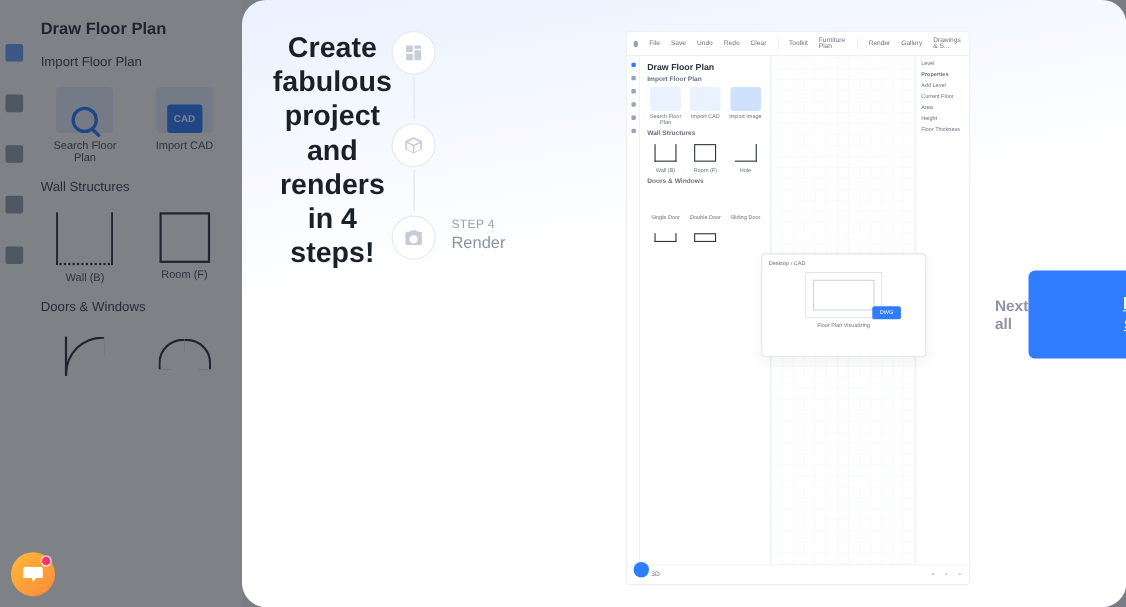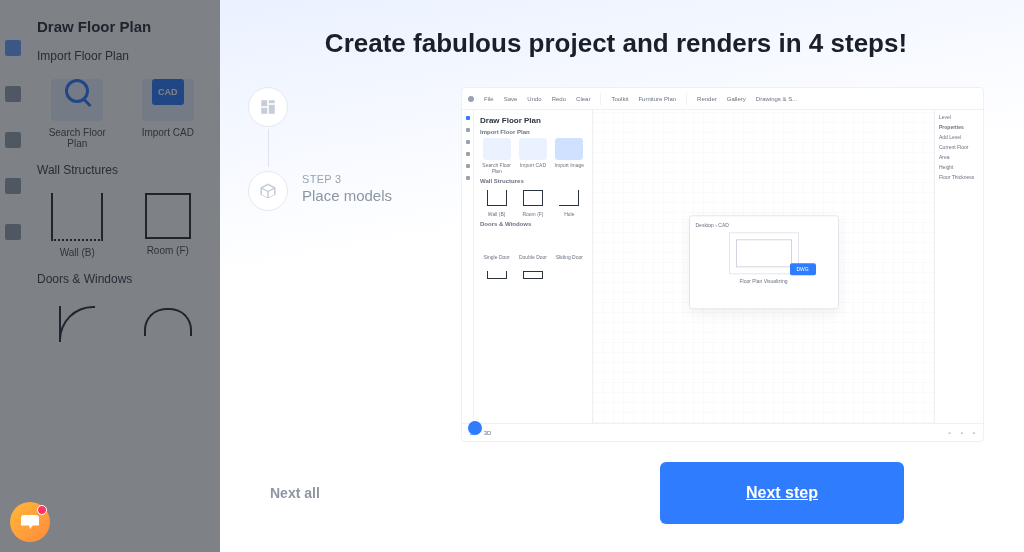--- a/index.html
+++ b/index.html
@@ -7,37 +7,37 @@
 
 .bg-app { position: absolute; inset: 0; display: flex; }
 .bg-leftbar { width: 25px; background: #fff; display: flex; flex-direction: column; align-items: center; padding-top: 40px; gap: 30px; }
 .bg-leftbar .ic { width: 16px; height: 16px; background: #6b7a8f; border-radius: 2px; opacity: .7; }
 .bg-leftbar .ic.blue { background: #2f7cff; }
 .bg-panel { width: 195px; background: #fff; padding: 10px 12px; font-size: 12px; color: #2b333d; }
 .bg-panel h1 { font-size: 15px; font-weight: 700; margin: 8px 0 14px; }
 .bg-panel h2 { font-size: 12px; font-weight: 500; color: #3b4754; margin: 8px 0 10px; }
 .bg-row { display: flex; gap: 10px; }
 .bg-cell { flex: 1; display: flex; flex-direction: column; align-items: center; gap: 6px; font-size: 10px; color: #4a5562; text-align: center; padding: 6px 2px; border-radius: 6px; }
-.bg-thumb { width: 52px; height: 42px; background: #eaf2ff; border-radius: 4px; display: flex; align-items: flex-start; justify-content: center; }
+.bg-thumb { width: 52px; height: 42px; background: #eaf2ff; border-radius: 4px; display: flex; align-items: flex-end; justify-content: center; }
 .bg-th-search { width: 24px; height: 24px; border: 3px solid #2f7cff; border-radius: 50%; position: relative; }
 .bg-th-search::after { content: ''; position: absolute; width: 10px; height: 3px; background: #2f7cff; bottom: -4px; right: -6px; transform: rotate(45deg); }
 .bg-th-cad { width: 32px; height: 26px; background: #2f7cff; border-radius: 3px; color: #fff; font-size: 9px; font-weight: 700; display: flex; align-items: center; justify-content: center; }
 .bg-wall { width: 52px; height: 48px; border: 2px solid #2b333d; border-top: none; position: relative; }
 .bg-wall.dash { border-bottom-style: dotted; }
 .bg-room { width: 46px; height: 46px; border: 2px solid #2b333d; }
 .bg-door { width: 52px; height: 42px; position: relative; }
 .bg-single::before { content: ''; position: absolute; width: 34px; height: 34px; border: 2px solid #2b333d; border-right: none; border-bottom: none; border-radius: 34px 0 0 0; left: 8px; top: 4px; }
 .bg-single::after { content: ''; position: absolute; width: 2px; height: 34px; background: #2b333d; left: 8px; top: 4px; }
 .bg-dbl::before, .bg-dbl::after { content: ''; position: absolute; width: 22px; height: 26px; border: 2px solid #2b333d; border-bottom: none; top: 6px; }
 .bg-dbl::before { border-right: none; border-radius: 22px 0 0 0; left: 2px; }
 .bg-dbl::after { border-left: none; border-radius: 0 22px 0 0; right: 2px; }
 
 .dim-overlay { position: absolute; inset: 0; background: rgba(20, 25, 35, .55); }
 
-.modal { position: absolute; left: 220px; top: 0; right: 0; bottom: 0; background: linear-gradient(170deg, #eaf1ff 0%, #ffffff 40%); padding: 28px 40px 20px 28px; display: flex; flex-direction: column; }
+.modal { position: absolute; left: 220px; top: 0; right: 0; bottom: 0; background: linear-gradient(170deg, #eaf1ff 0%, #ffffff 40%); padding: 28px 40px 20px 28px; display: flex; flex-direction: row; border-radius: 22px; }
 .modal-title { font-size: 26px; font-weight: 700; color: #1a1f28; text-align: center; margin-bottom: 28px; }
 
 .modal-body { flex: 1; display: flex; gap: 28px; }
 
 .stepper { width: 185px; display: flex; flex-direction: column; }
 .step { display: flex; gap: 14px; align-items: flex-start; position: relative; padding-bottom: 44px; }
 .step:last-child { padding-bottom: 0; }
 .step::after { content: ''; position: absolute; left: 20px; top: 42px; bottom: 4px; width: 1px; background: #e0e4ea; }
 .step:last-child::after { display: none; }
 .step-circle { width: 40px; height: 40px; border-radius: 50%; border: 1px solid #e4e8ee; background: #fff; display: flex; align-items: center; justify-content: center; flex-shrink: 0; }
@@ -149,23 +149,30 @@
               <path d="M3 3h8v8H3zM13 3h8v4h-8zM13 9h8v12h-8zM3 13h8v8H3z"></path>
             </svg>
         </div>
       </div>
       <div class="step">
         <div class="step-circle">
           <svg viewBox="0 0 24 24">
               <path d="M12 2 2 7v10l10 5 10-5V7zM12 4.3 19 8l-7 3.5L5 8zM4 9.6l7 3.5v7.3l-7-3.5zM13 20.4v-7.3l7-3.5v7.3z"></path>
             </svg>
         </div>
+      </div>
+      <div class="step">
+        <div class="step-circle">
+          <svg viewBox="0 0 24 24">
+              <path d="M20 5h-3l-2-2H9L7 5H4a2 2 0 0 0-2 2v12a2 2 0 0 0 2 2h16a2 2 0 0 0 2-2V7a2 2 0 0 0-2-2zm-8 14a5 5 0 1 1 0-10 5 5 0 0 1 0 10z"></path>
+            </svg>
+        </div>
         <div class="step-text">
-          <div class="step-num">STEP 3</div>
-          <div class="step-label">Place models</div>
+          <div class="step-num">STEP 4</div>
+          <div class="step-label">Render</div>
         </div>
       </div>
     </div>
 
     <div class="preview">
       <div class="pv-top">
         <div class="dot"></div>
         <span>File</span>
         <span>Save</span>
         <span>Undo</span>

